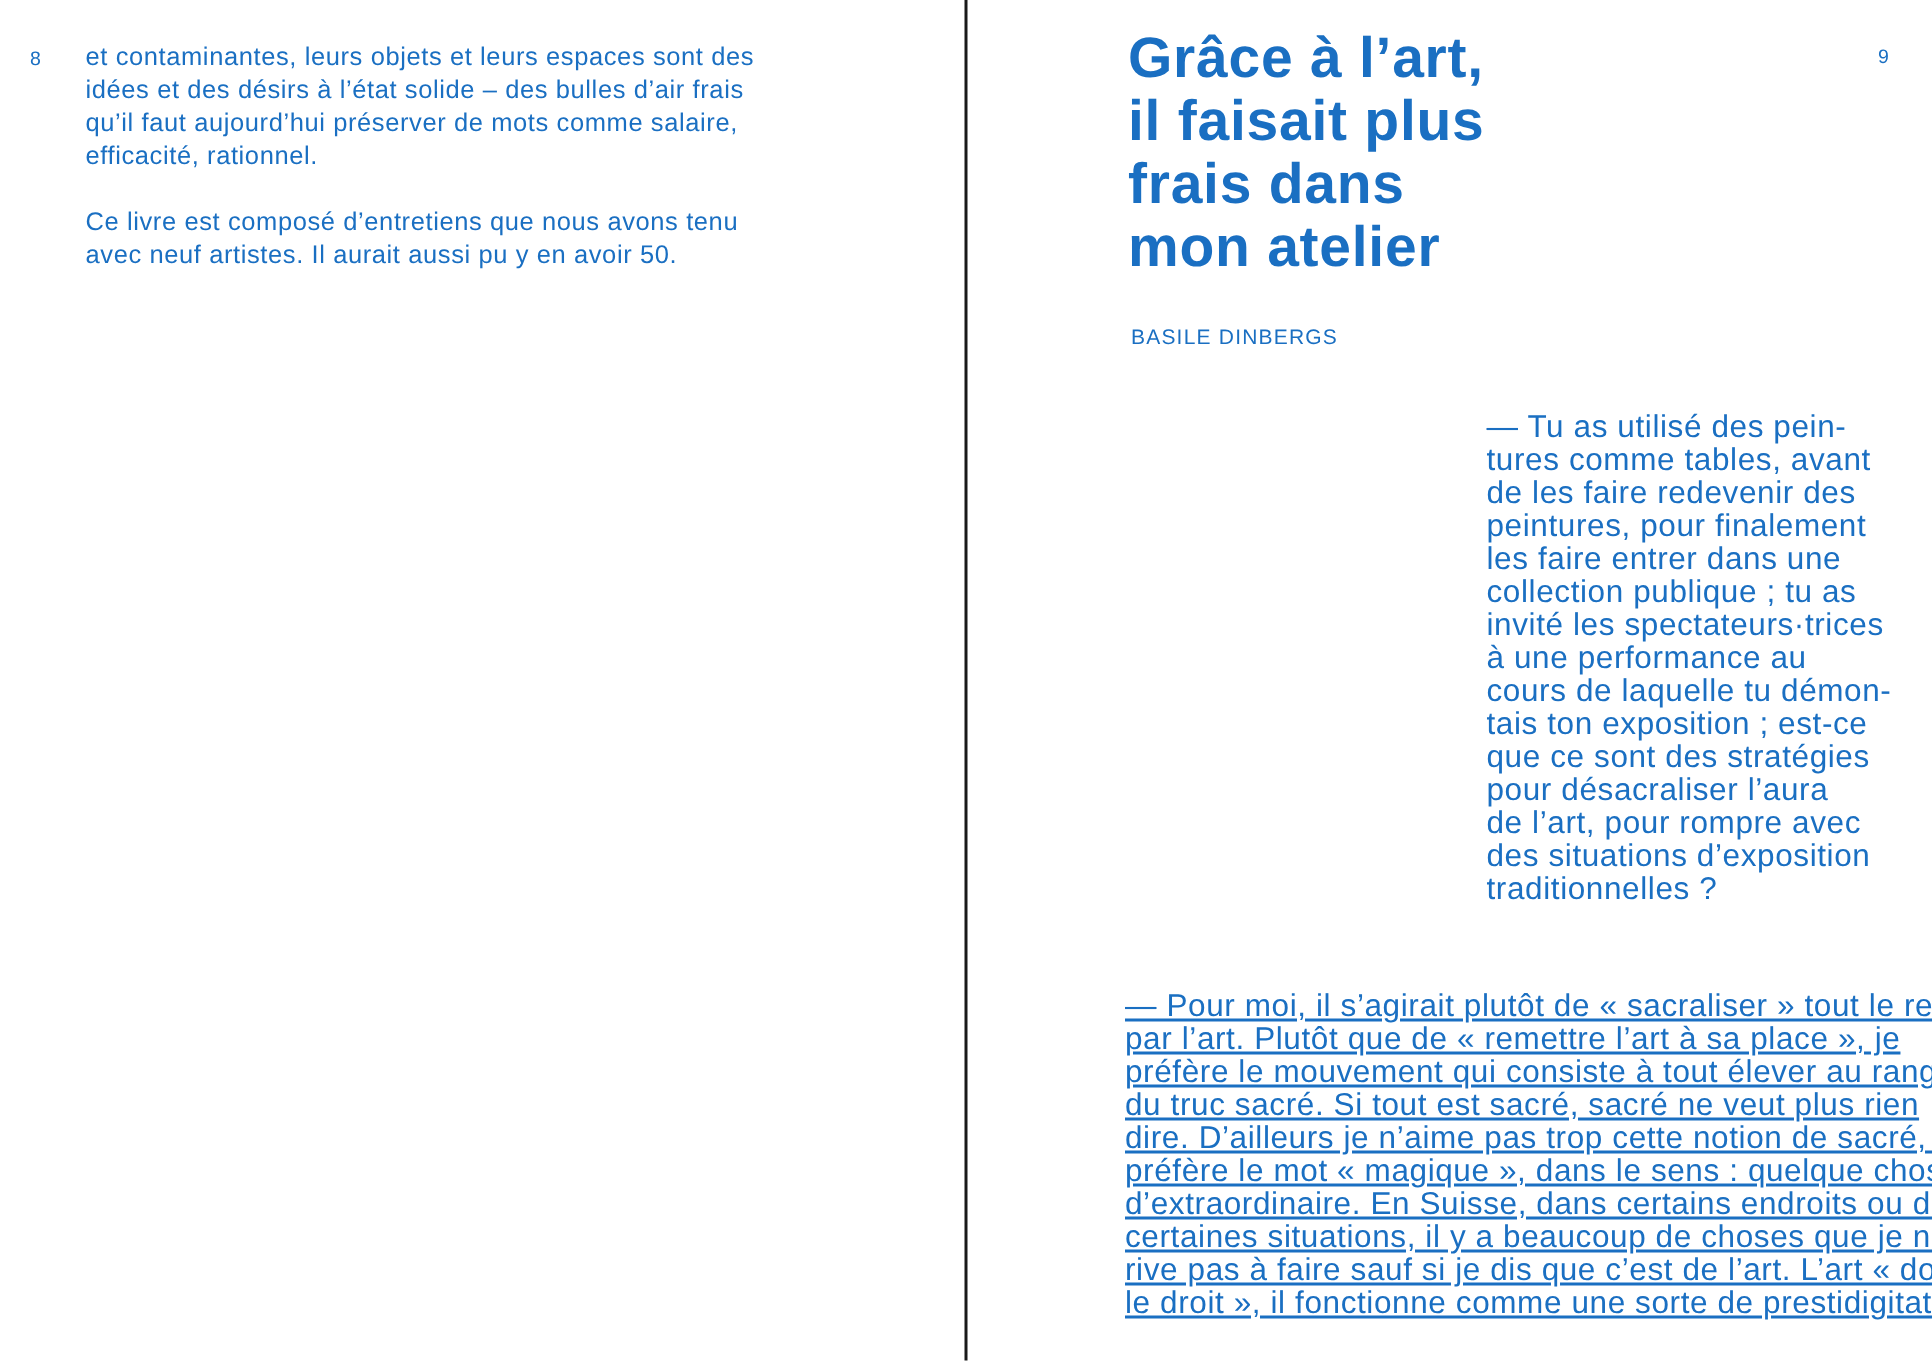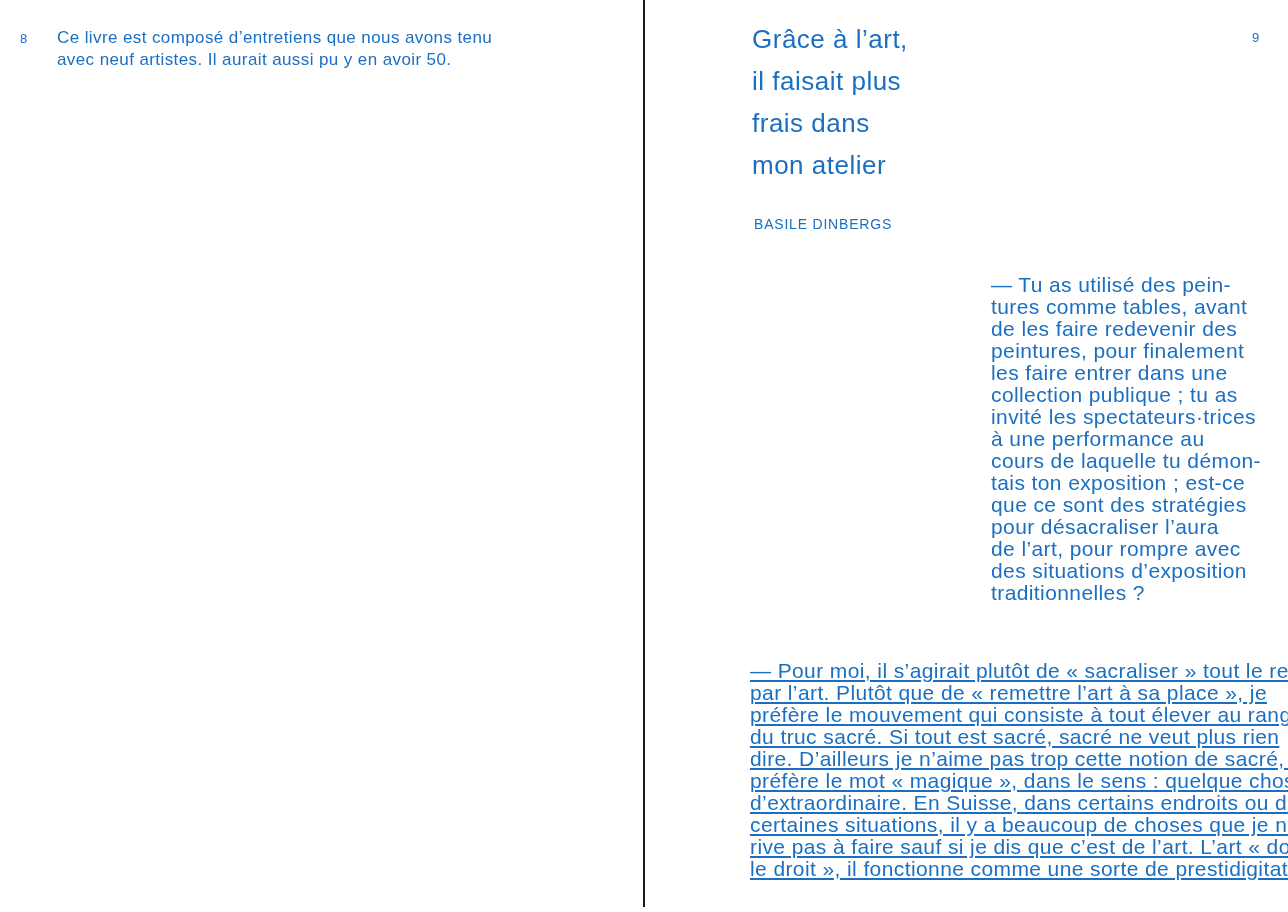--- a/index.html
+++ b/index.html
@@ -31,39 +31,39 @@
   .left-body {
     position: absolute;
     left: 57px;
     top: 27px;
     width: 520px;
     font-size: 17px;
     line-height: 22px;
     letter-spacing: 0.4px;
   }
   .left-body .para { margin: 0; }
-  .left-body .para + .para { }
+  .left-body .para + .para { margin-top: 22px; }
 
   .divider {
     position: absolute;
     left: 643px;
     top: 0;
     width: 2px;
     height: 907px;
     background: #1a1a1a;
   }
 
   .chapter-title {
     position: absolute;
     left: 752px;
     top: 18px;
-    font-size: 26px;
+    font-size: 38px;
     line-height: 42px;
     letter-spacing: 0.5px;
-    font-weight: normal;
+    font-weight: bold;
     margin: 0;
   }
 
   .byline {
     position: absolute;
     left: 754px;
     top: 214px;
     font-size: 14px;
     line-height: 20px;
     letter-spacing: 0.8px;
@@ -92,20 +92,24 @@
 </style>
 </head>
 <body>
 
 <div class="spread">
 
   <div>
     <div id="pn-left" class="page-number blue">8</div>
 
     <div class="left-body">
+      <p class="para pre">et contaminantes, leurs objets et leurs espaces sont des
+idées et des désirs à l’état solide – des bulles d’air frais
+qu’il faut aujourd’hui préserver de mots comme salaire,
+efficacité, rationnel.</p>
       <p class="para pre">Ce livre est composé d’entretiens que nous avons tenu
 avec neuf artistes. Il aurait aussi pu y en avoir 50.</p>
     </div>
   </div>
 
   <div class="divider"></div>
 
   <div>
     <div id="pn-right" class="page-number blue">9</div>
 

